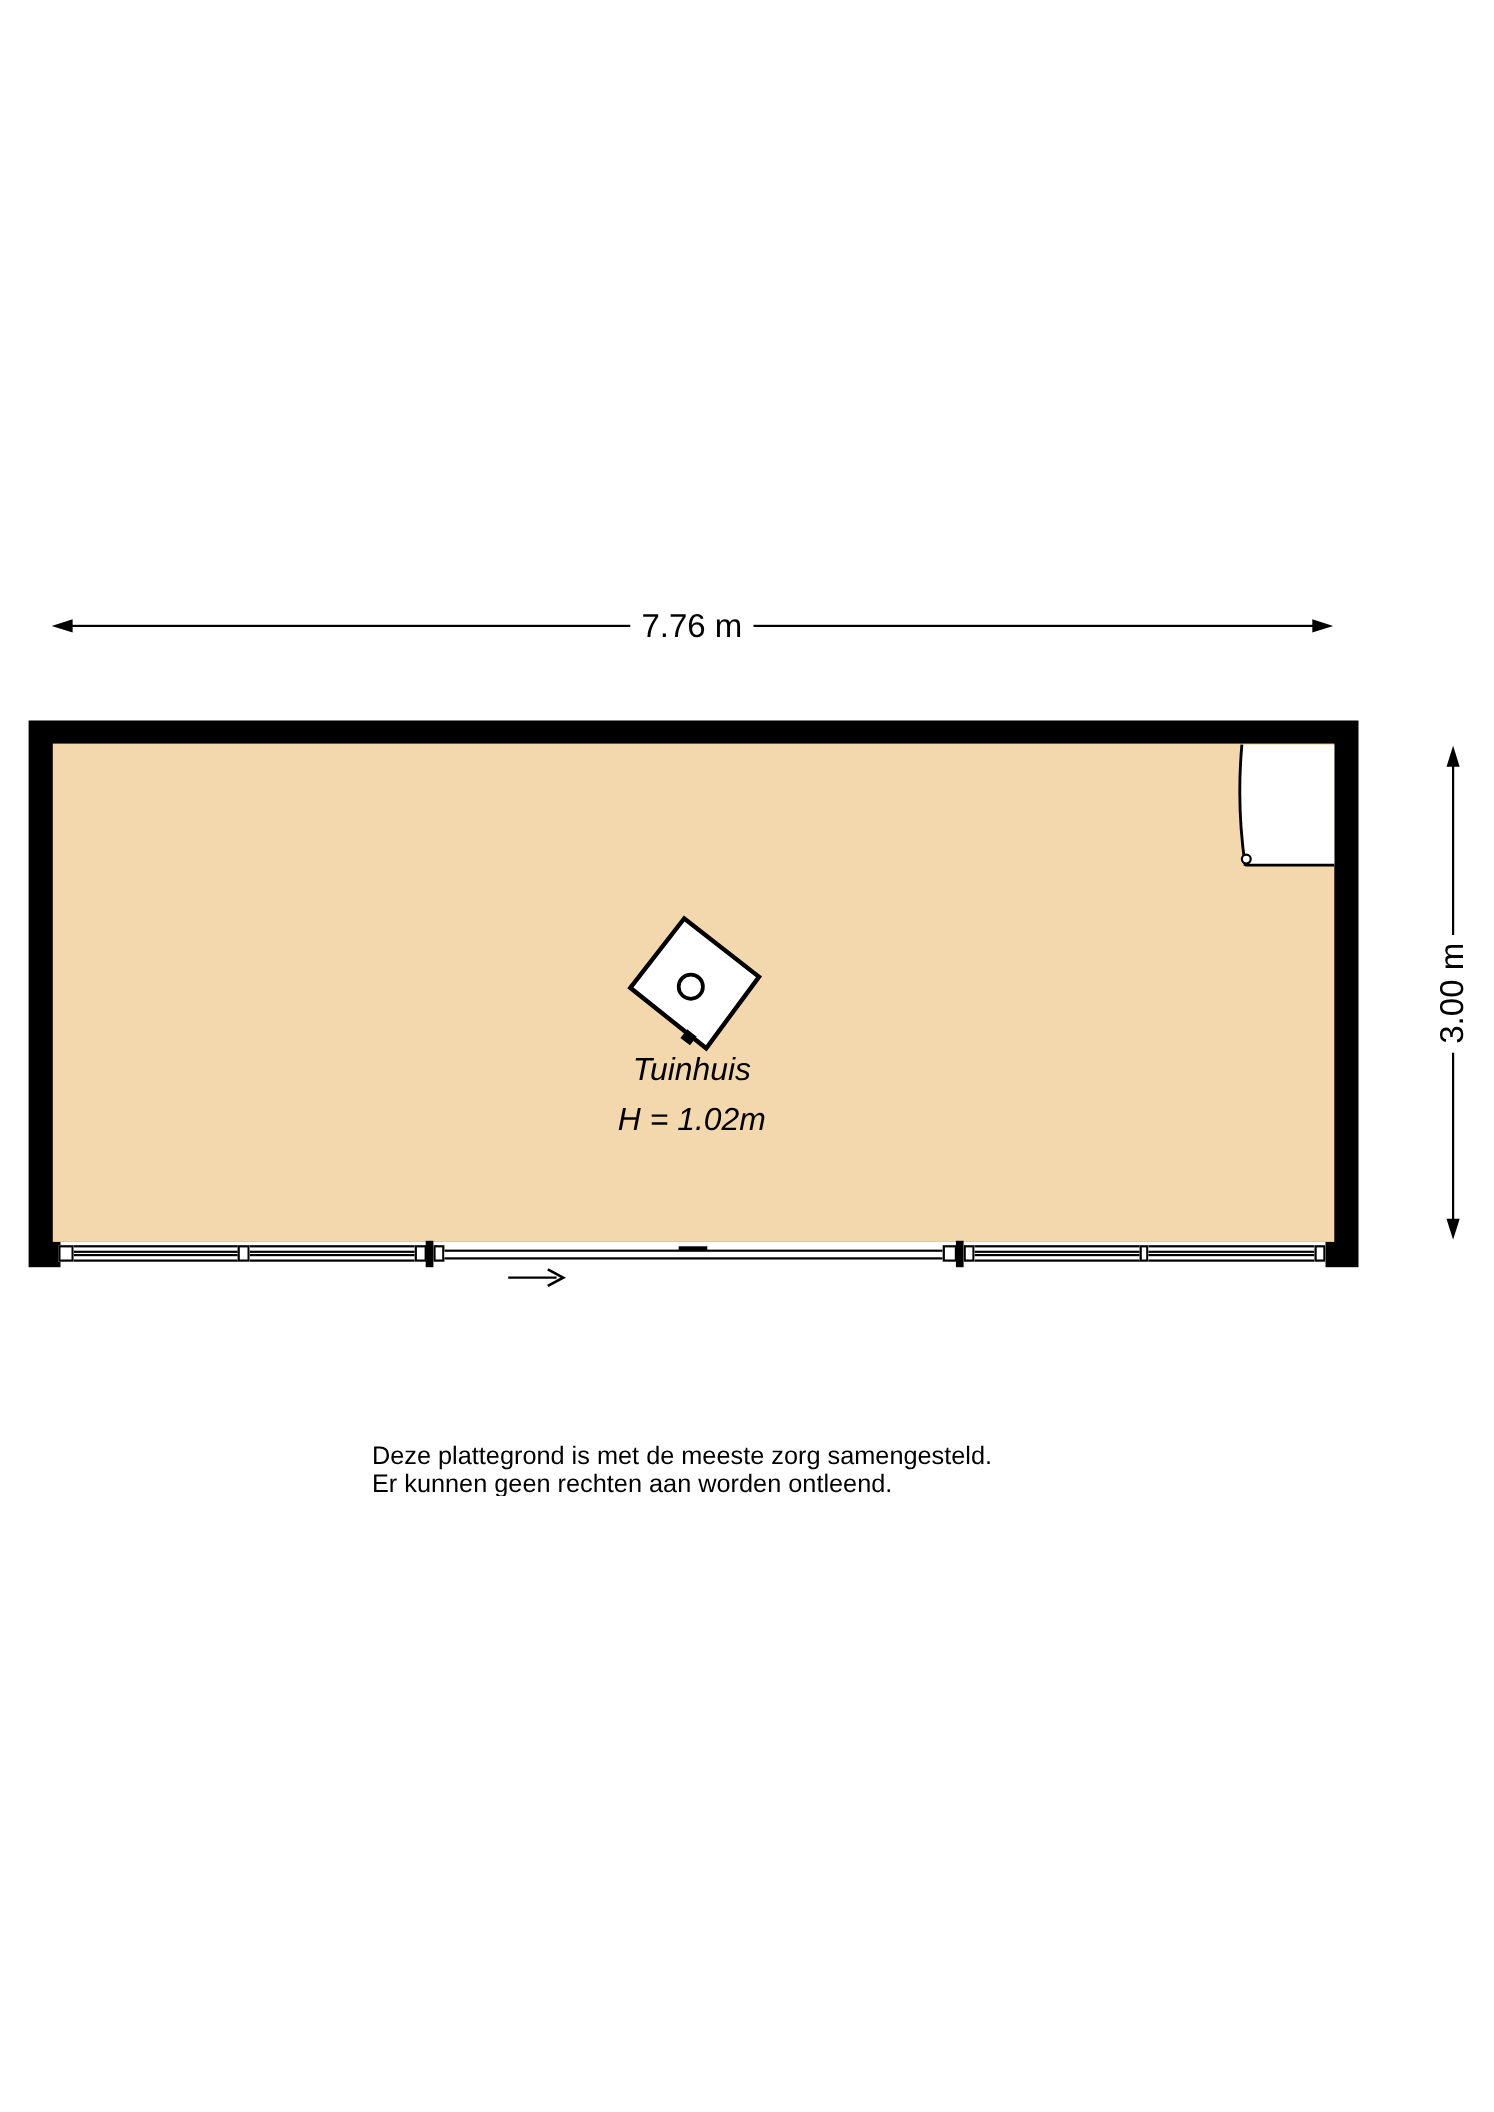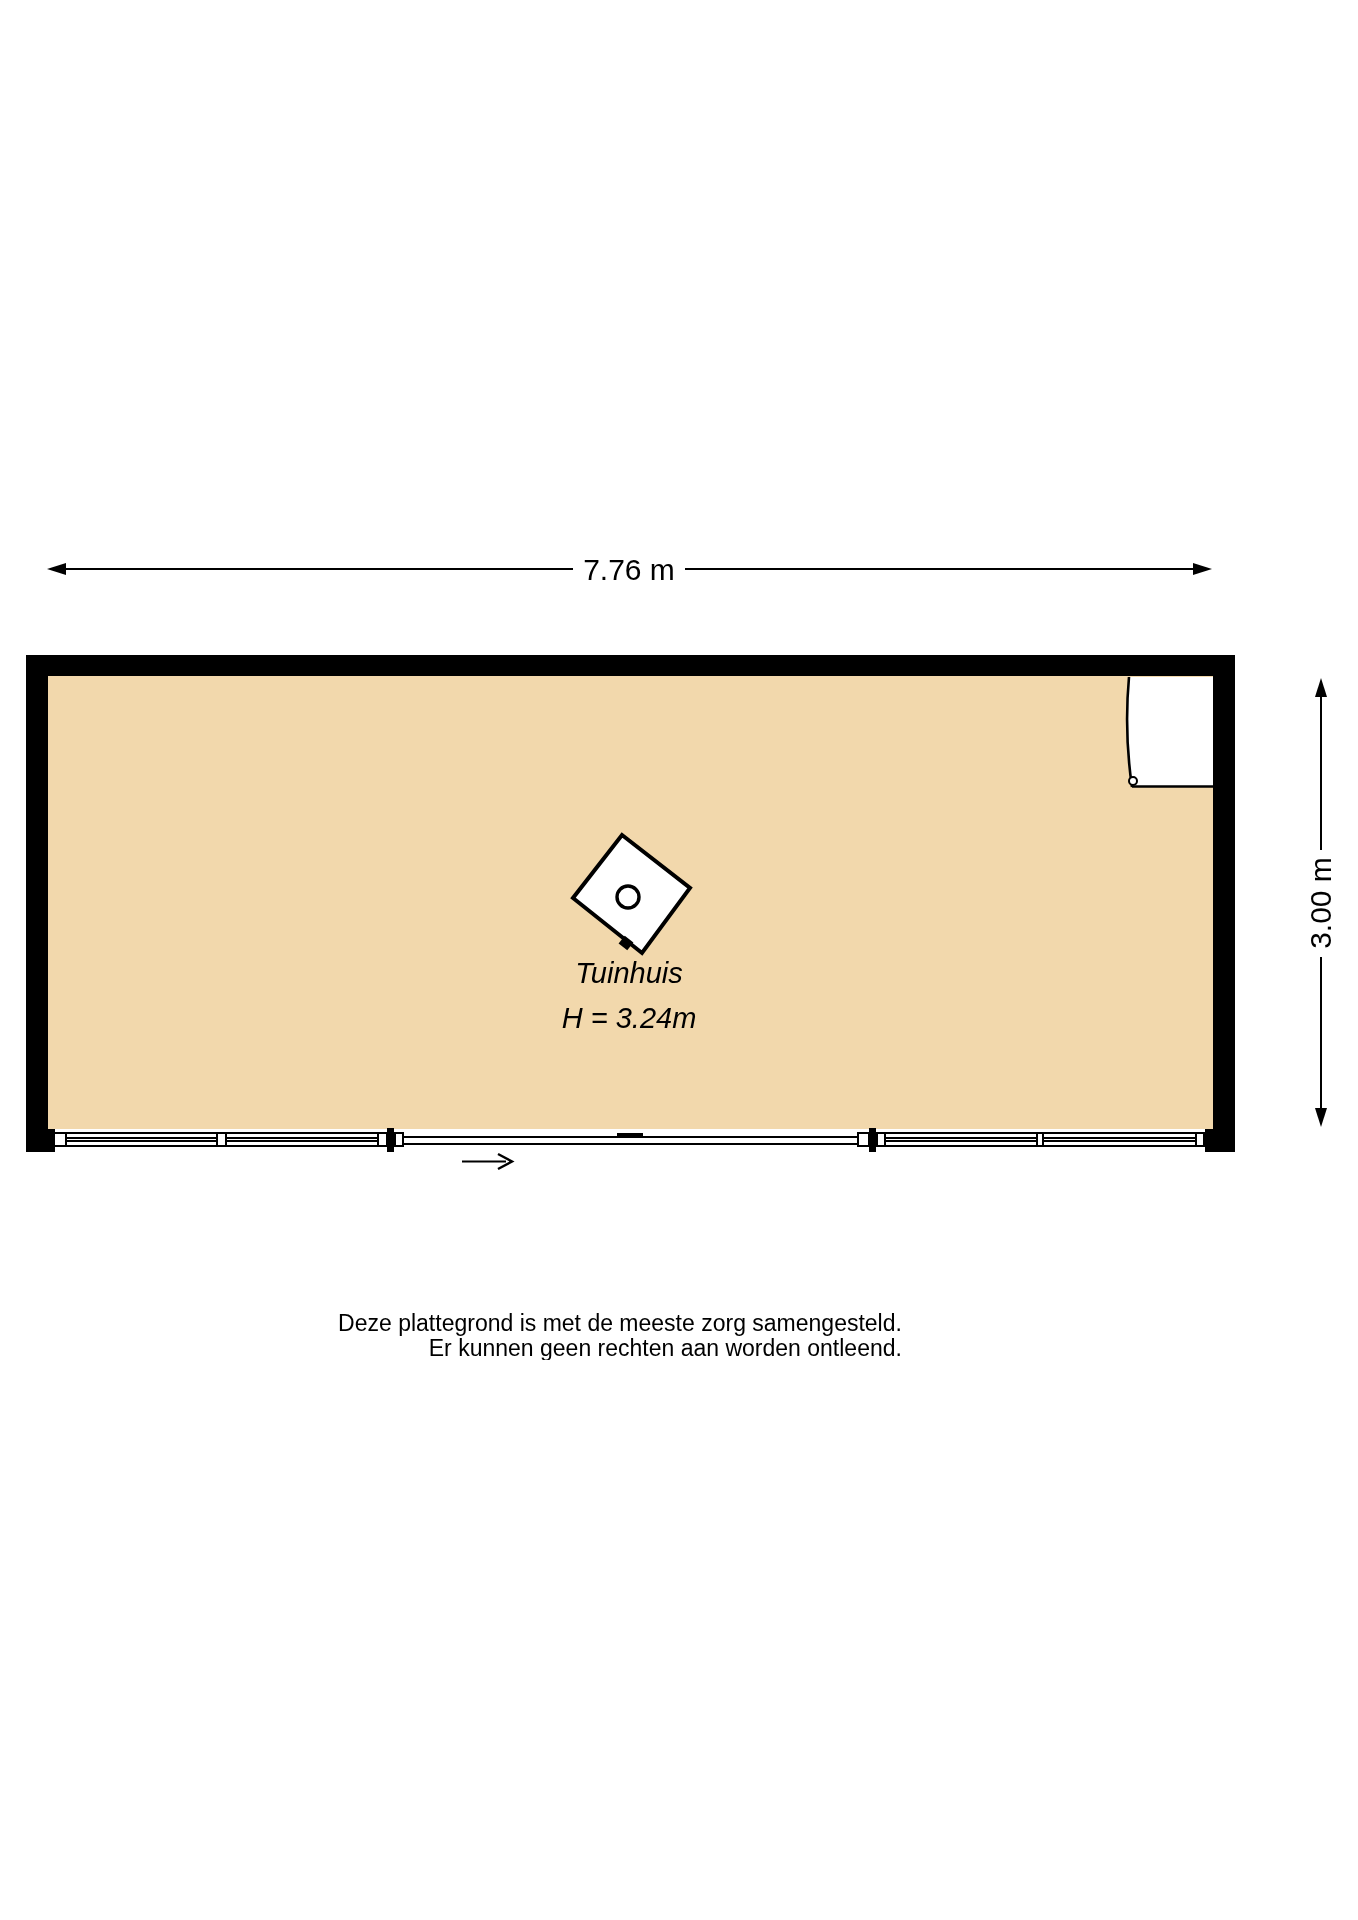--- a/index.html
+++ b/index.html
@@ -49,21 +49,21 @@
   .frame-post{position:absolute;top:1132px;height:15px;background:#fff;border:2px solid var(--line);}
   .wall-stub{position:absolute;top:1128px;height:24px;width:7px;background:var(--wall);}
   .slide-panel{position:absolute;left:404px;top:1136px;width:453px;height:9px;background:#fff;
     border-top:2px solid var(--line);border-bottom:2px solid var(--line);}
   .slide-overlap{position:absolute;left:617px;top:1133px;width:26px;height:4px;background:var(--line);}
 
   
   .room-label{position:absolute;left:629px;transform:translateX(-50%);
     font-size:29px;line-height:32px;white-space:nowrap;font-style:italic;}
   .disclaimer{position:absolute;left:620px;top:1311px;transform:translateX(-50%);
-    font-size:23px;line-height:25px;text-align:right;white-space:nowrap;}
+    font-size:23px;line-height:25px;text-align:left;white-space:nowrap;}
 </style>
 </head>
 <body>
 
 <div class="canvas">
 
   <div>
     <div class="arrow-left" style="left:47px;top:563px;"></div>
     <div class="dim-line-h" style="left:64px;top:568px;width:509px;"></div>
     <div class="dim-label dim-label-h" style="left:629px;top:555px;">7.76 m</div>
@@ -114,20 +114,20 @@
     <circle cx="12" cy="106" r="4" fill="#fff" stroke="#000" stroke-width="2"></circle>
   </svg>
 
   <svg class="abs" style="left:558px;top:820px;" width="150" height="145" viewBox="0 0 150 145">
     <polygon points="64,15 132,68 84,133 15,78" fill="#ffffff" stroke="#000" stroke-width="4"></polygon>
     <rect x="62.5" y="118" width="11" height="10" transform="rotate(38 68 123)" fill="#000"></rect>
     <circle cx="70" cy="77" r="11" fill="#ffffff" stroke="#000" stroke-width="3.4"></circle>
   </svg>
 
   <div class="room-label" style="top:957px;">Tuinhuis</div>
-  <div class="room-label" style="top:1002px;">H = 3.24m</div>
+  <div class="room-label" style="top:1002px;">H = 1.02m</div>
 
   <div class="disclaimer">
     <div>Deze plattegrond is met de meeste zorg samengesteld.</div>
     <div>Er kunnen geen rechten aan worden ontleend.</div>
   </div>
 
 </div>
 
 </body></html>

